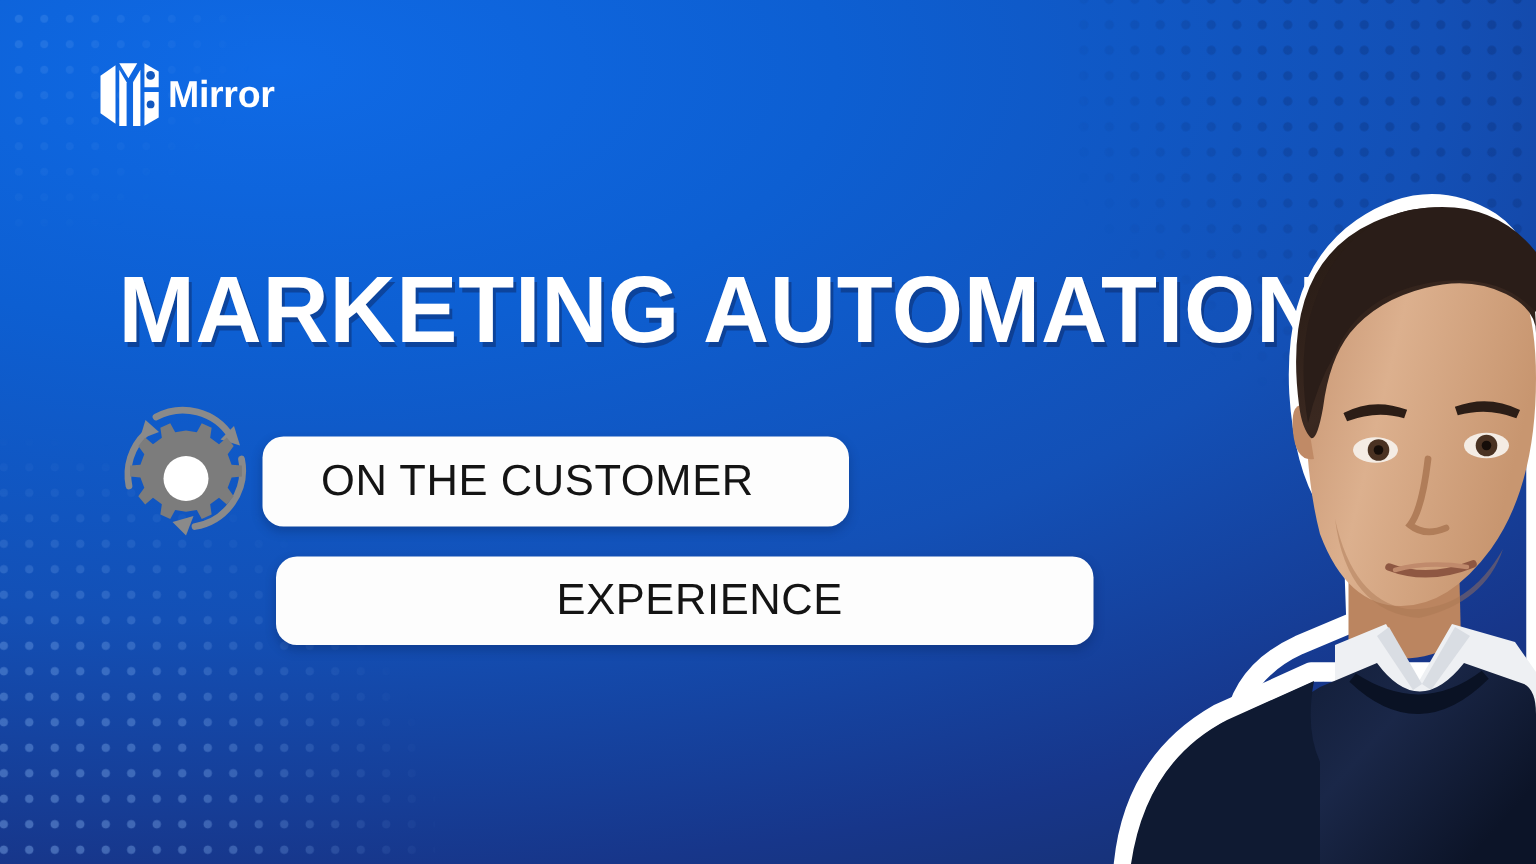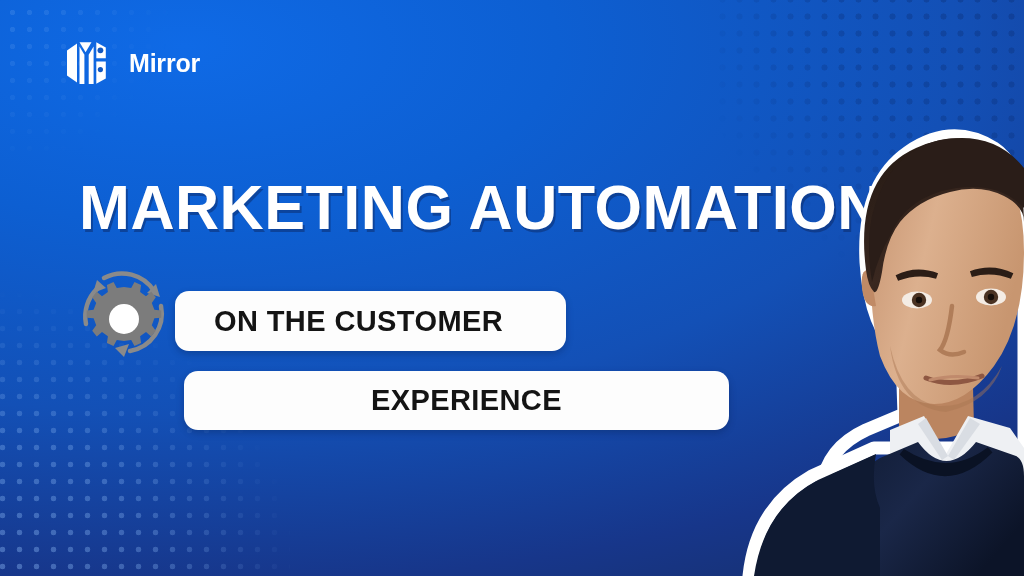--- a/index.html
+++ b/index.html
@@ -43,21 +43,21 @@
     width:200px; height:190px;
     background-image:radial-gradient(circle, rgba(150,195,250,0.20) 2.4px, rgba(150,195,250,0) 3.0px);
     background-size:17px 17px;
     -webkit-mask-image:radial-gradient(circle at 10% 10%, #000 0%, rgba(0,0,0,0) 75%);
             mask-image:radial-gradient(circle at 10% 10%, #000 0%, rgba(0,0,0,0) 75%);
   }
 
   
   .logo {
     position:absolute; left:64px; top:38px;
-    display:flex; align-items:center; gap:19px;
+    display:flex; align-items:center; gap:2px;
   }
   .logo-mark { width:46px; height:50px; display:block; flex:none; }
   .logo-text {
     color:#ffffff;
     font-weight:bold;
     font-size:25px;
     line-height:1.06;
     letter-spacing:-0.2px;
   }
   .logo-text span { display:block; }
@@ -85,21 +85,21 @@
 
   
   .pill {
     position:absolute;
     background:#fdfdfd;
     border-radius:14px;
     display:flex;
     align-items:center;
     box-shadow:0 3px 7px rgba(6,25,70,0.30);
     color:#141414;
-    font-weight:bold;
+    font-weight:normal;
   }
   .pill-1 {
     left:175px; top:291px;
     width:391px; height:60px;
     padding-left:39px;
     font-size:29px;
     letter-spacing:0.4px;
     z-index:2;
   }
   .pill-2 {

